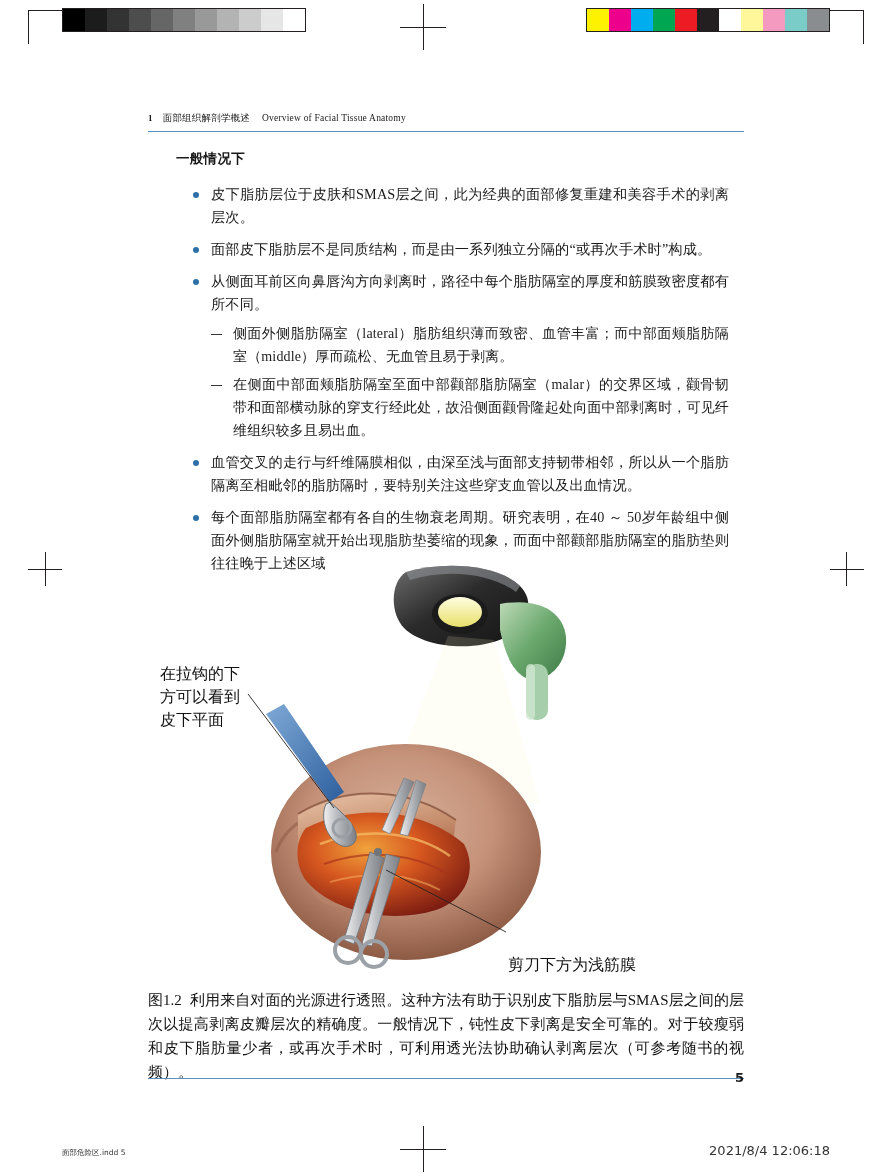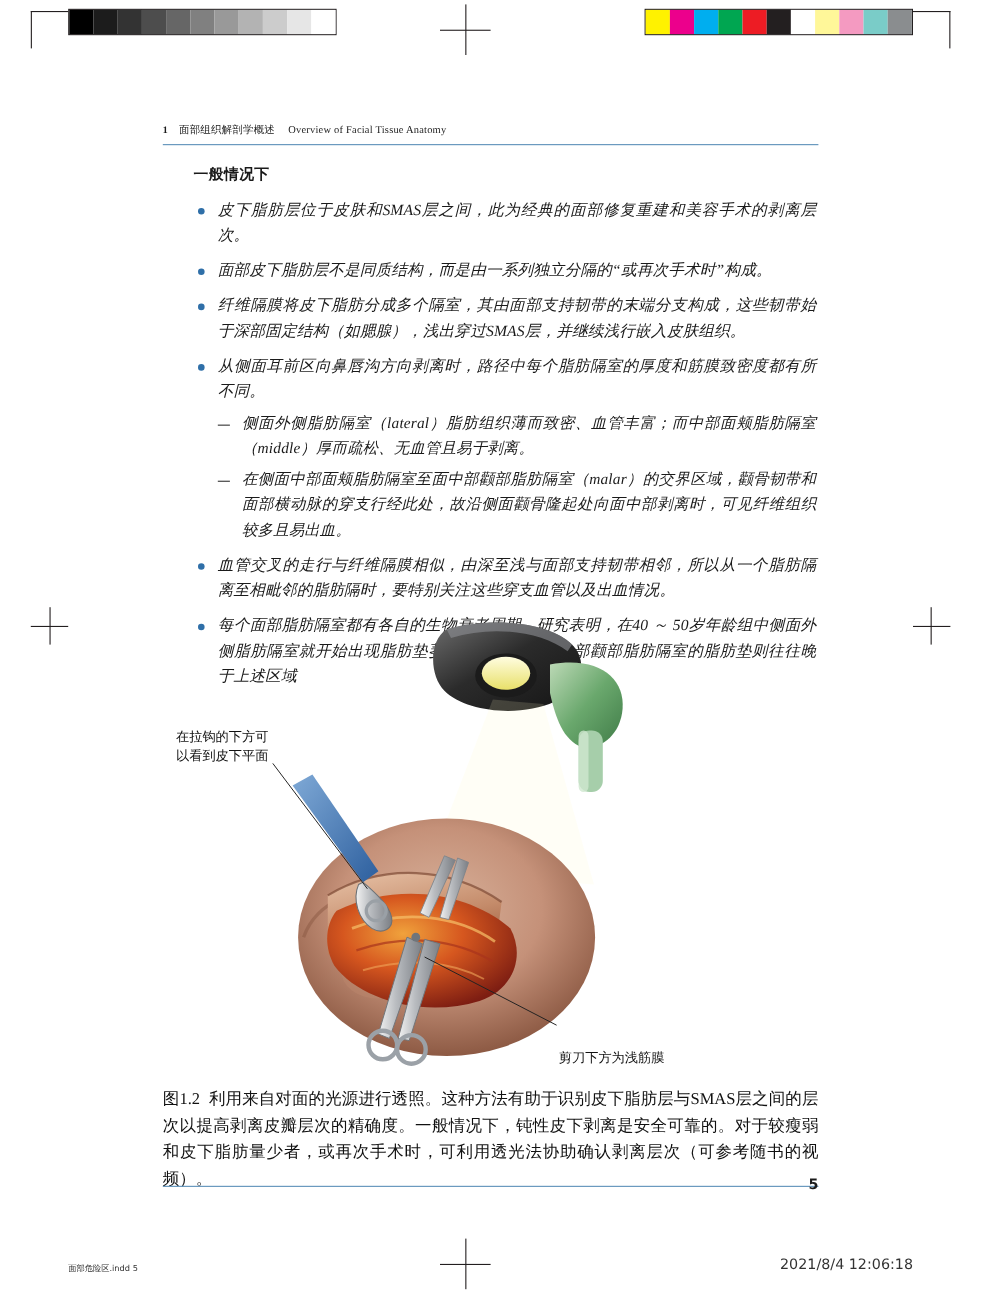--- a/index.html
+++ b/index.html
@@ -97,23 +97,22 @@
   }
   .sec-title {
     font-family: "DejaVu Sans", "Liberation Sans", sans-serif;
     font-weight: bold;
     font-size: 13.5px;
     margin: 0 0 12px 0;
     letter-spacing: .3px;
   }
   ul.bullets {
     list-style: none;
-    margin: 2px;
+    margin: 15px;
     padding: 0;
-    font-style: italic;
   }
   ul.bullets > li {
     position: relative;
     padding-left: 20px;
     margin-bottom: 9px;
     font-size: 14.2px;
     line-height: 1.62;
     text-align: justify;
     letter-spacing: .15px;
   }
@@ -158,21 +157,21 @@
   }
   .fig-canvas {
     position: absolute;
     left: 0; top: 0;
     width: 596px;
     height: 430px;
   }
   .fig-label {
     position: absolute;
     font-family: "DejaVu Sans", "Liberation Sans", sans-serif;
-    font-size: 12px;
+    font-size: 16px;
     line-height: 1.45;
     color: #111;
   }
   .fig-label.left { left: 12px; top: 110px; width: 86px; text-align: left;}
   .fig-label.right { left: 360px; top: 365px; width: 130px; margin-top: 36px; }
 
   .caption {
     position: absolute;
     left: 148px;
     right: 148px;
@@ -281,21 +280,20 @@
   <div class="header">
     <span class="num">1</span><span class="cn">面部组织解剖学概述</span><span>Overview of Facial Tissue Anatomy</span>
   </div>
   <div class="header-rule"></div>
 
   <div class="content">
     <div class="sec-title">一般情况下</div>
     <ul class="bullets" id="bullet-list">
         <li><span class="dot" style="background: rgb(47, 111, 168);"></span><span>皮下脂肪层位于皮肤和SMAS层之间，此为经典的面部修复重建和美容手术的剥离层次。</span></li>
         <li><span class="dot" style="background: rgb(47, 111, 168);"></span><span>面部皮下脂肪层不是同质结构，而是由一系列独立分隔的“或再次手术时”构成。</span></li>
-        <li><span class="dot" style="background: rgb(47, 111, 168);"></span><span>纤维隔膜将皮下脂肪分成多个隔室，其由面部支持韧带的末端分支构成，这些韧带始于深部固定结构（如腮腺），浅出穿过SMAS层，并继续浅行嵌入皮肤组织。</span></li>
         <li><span class="dot" style="background: rgb(47, 111, 168);"></span><span>从侧面耳前区向鼻唇沟方向剥离时，路径中每个脂肪隔室的厚度和筋膜致密度都有所不同。</span><ul class="sub">
             <li><span class="dash"></span><span>侧面外侧脂肪隔室（lateral）脂肪组织薄而致密、血管丰富；而中部面颊脂肪隔室（middle）厚而疏松、无血管且易于剥离。</span></li>
             <li><span class="dash"></span><span>在侧面中部面颊脂肪隔室至面中部颧部脂肪隔室（malar）的交界区域，颧骨韧带和面部横动脉的穿支行经此处，故沿侧面颧骨隆起处向面中部剥离时，可见纤维组织较多且易出血。</span></li>
           </ul></li>
         <li><span class="dot" style="background: rgb(47, 111, 168);"></span><span>血管交叉的走行与纤维隔膜相似，由深至浅与面部支持韧带相邻，所以从一个脂肪隔离至相毗邻的脂肪隔时，要特别关注这些穿支血管以及出血情况。</span></li>
         <li><span class="dot" style="background: rgb(47, 111, 168);"></span><span>每个面部脂肪隔室都有各自的生物衰老周期。研究表明，在40 ～ 50岁年龄组中侧面外侧脂肪隔室就开始出现脂肪垫萎缩的现象，而面中部颧部脂肪隔室的脂肪垫则往往晚于上述区域</span></li>
       </ul>
   </div>
 
   <div class="figure">

